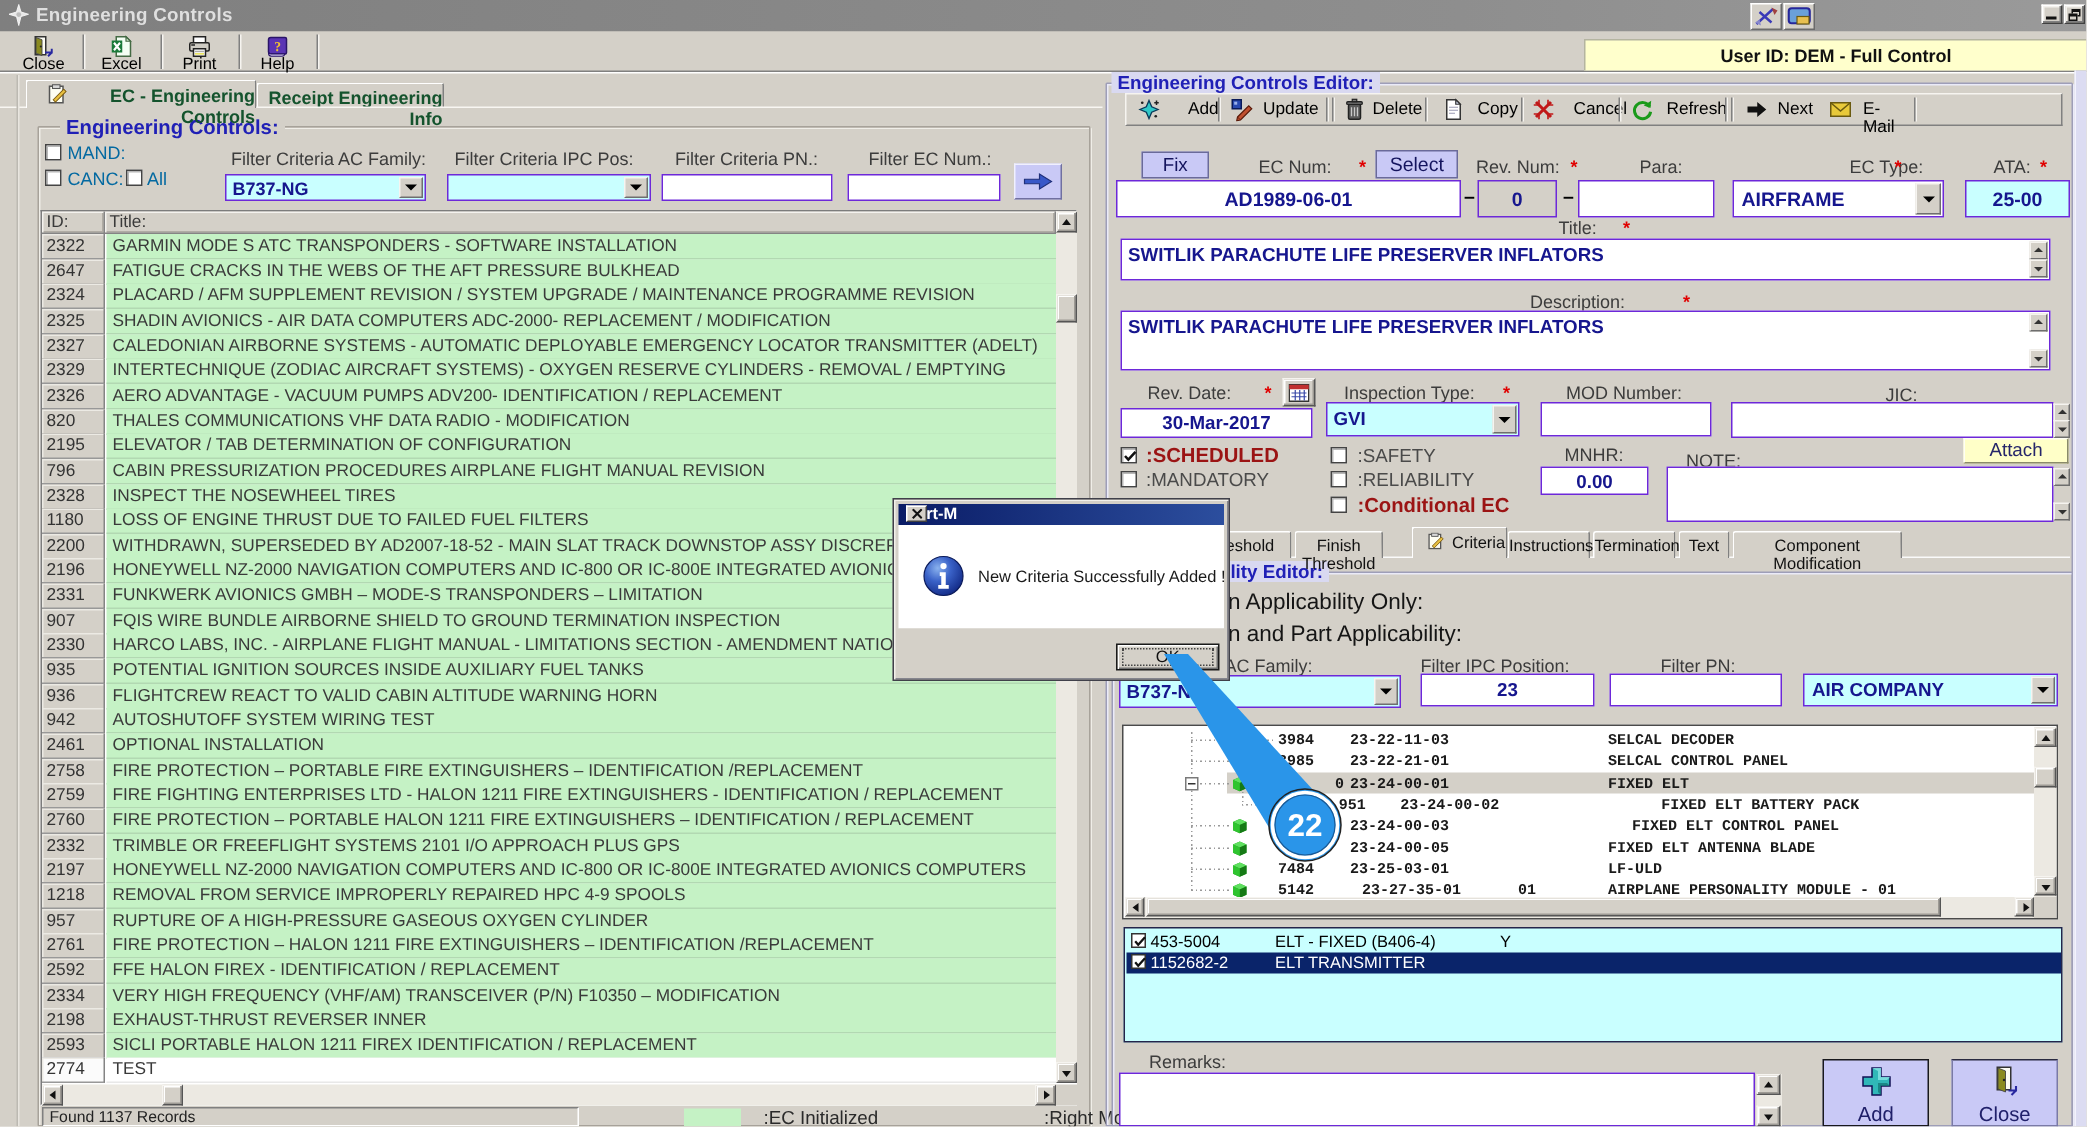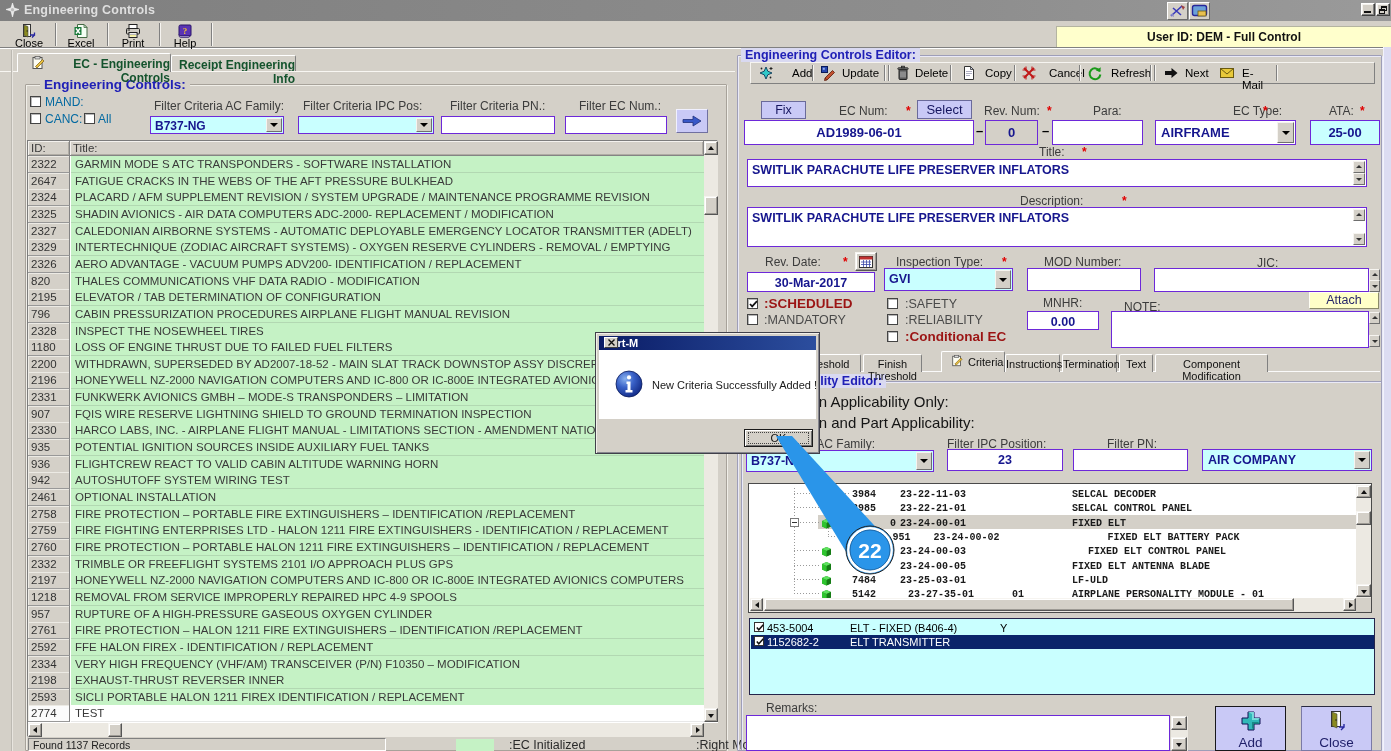--- a/index.html
+++ b/index.html
@@ -357,21 +357,21 @@
         <div class="ec-row" style="top: 216.45px;">
         <span class="id">2196</span>
         <span class="ti">HONEYWELL NZ-2000 NAVIGATION COMPUTERS AND IC-800 OR IC-800E INTEGRATED AVIONICS</span>
       </div>
         <div class="ec-row" style="top: 233.1px;">
         <span class="id">2331</span>
         <span class="ti">FUNKWERK AVIONICS GMBH – MODE-S TRANSPONDERS – LIMITATION</span>
       </div>
         <div class="ec-row" style="top: 249.75px;">
         <span class="id">907</span>
-        <span class="ti">FQIS WIRE RESERVE LIGHTNING SHIELD TO GROUND TERMINATION INSPECTION</span>
+        <span class="ti">FQIS WIRE BUNDLE AIRBORNE SHIELD TO GROUND TERMINATION INSPECTION</span>
       </div>
         <div class="ec-row" style="top: 266.4px;">
         <span class="id">2330</span>
         <span class="ti">HARCO LABS, INC. - AIRPLANE FLIGHT MANUAL - LIMITATIONS SECTION - AMENDMENT NATIONAL</span>
       </div>
         <div class="ec-row" style="top: 283.05px;">
         <span class="id">935</span>
         <span class="ti">POTENTIAL IGNITION SOURCES INSIDE AUXILIARY FUEL TANKS</span>
       </div>
         <div class="ec-row" style="top: 299.7px;">

